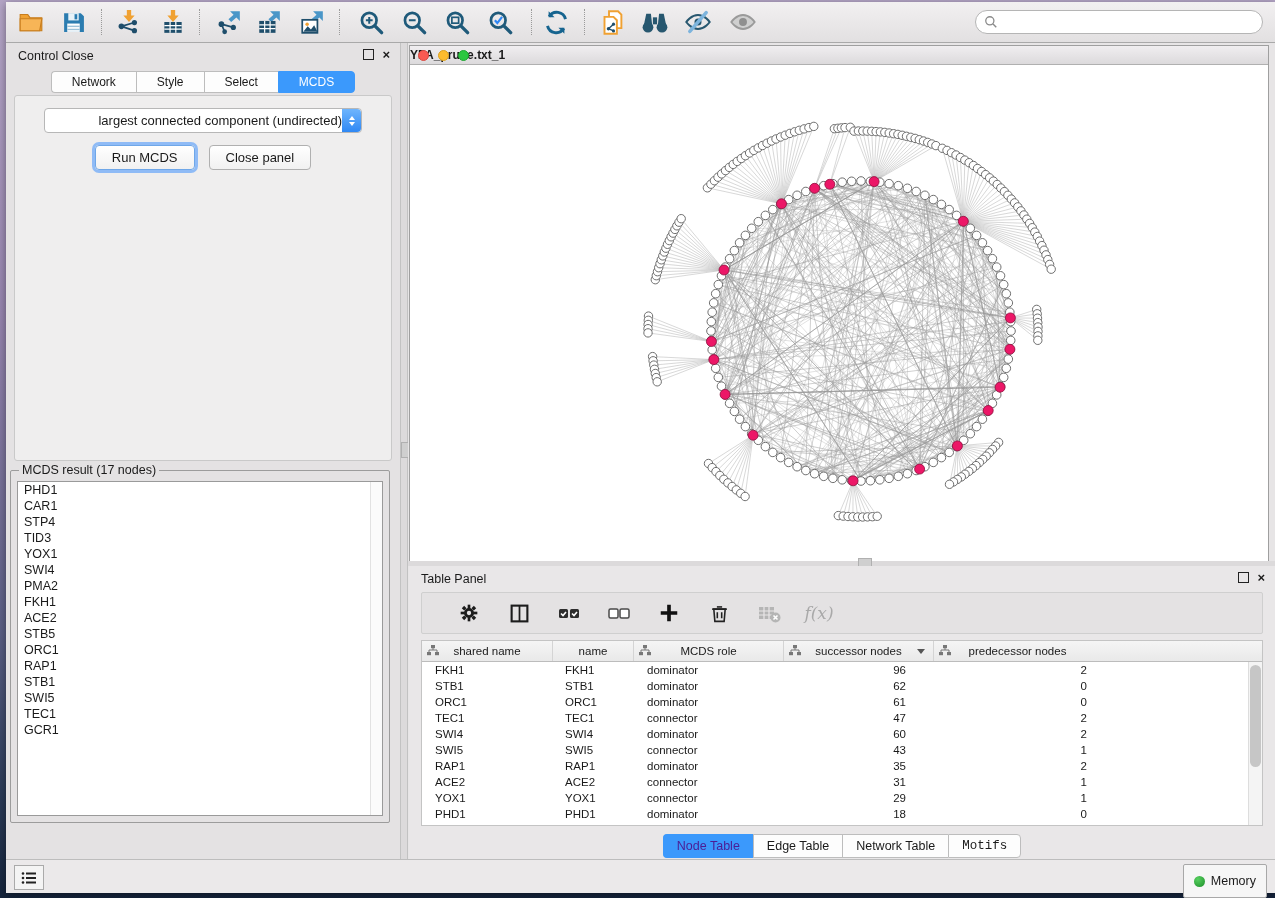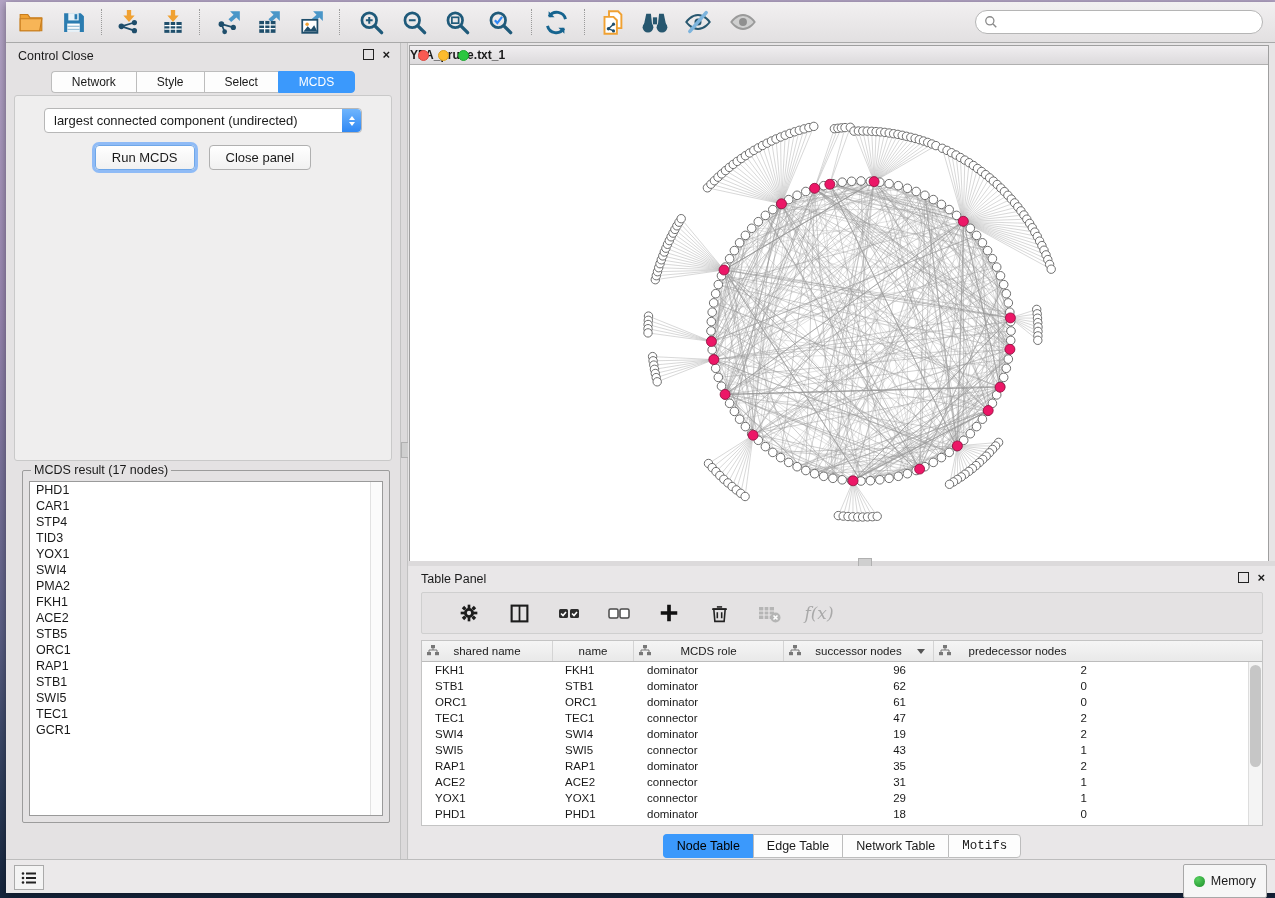--- a/index.html
+++ b/index.html
@@ -30,31 +30,31 @@
   .tabsrow{display:flex;justify-content:center;gap:0;position:relative;z-index:2;margin-top:2px;}
   .tab{height:20px;line-height:20px;padding:0 20px;font-size:12px;background:#fdfdfd;border:1px solid #bdbdbd;
        border-right:none;cursor:default;}
   .tab:first-child{border-radius:4px 0 0 4px;}
   .tab:last-child{border-right:1px solid #bdbdbd;border-radius:0 4px 4px 0;}
   .tab.sel{background:#3b99fc;color:#fff;border-color:#3b99fc;}
   .subpanel{position:absolute;left:8px;right:8px;top:52px;height:364px;background:#efeeee;
             border:1px solid #c9c9c9;border-radius:3px;}
   .optlabel{text-align:center;font-size:13px;margin-top:22px;}
   .select{margin:12px auto 0;width:316px;height:23px;background:#fff;border:1px solid #b7b7b7;border-radius:4px;
-          display:flex;align-items:center;font-size:13px;position:relative;}
+          display:flex;align-items:center;font-size:13px;position:relative;text-align:right;}
   .select .val{flex:1;padding-left:9px;white-space:nowrap;overflow:hidden;}
   .stepper{width:19px;height:23px;background:linear-gradient(180deg,#6fb5fd,#2f88f4);border-radius:0 4px 4px 0;
            display:flex;flex-direction:column;align-items:center;justify-content:center;gap:2px;}
   .chev{width:0;height:0;border-left:3.5px solid transparent;border-right:3.5px solid transparent;}
   .chev.up{border-bottom:4px solid #fff;} .chev.dn{border-top:4px solid #fff;}
   .btnrow{display:flex;justify-content:center;gap:14px;margin-top:12px;}
   .btn{height:23px;padding:0 16px;background:linear-gradient(180deg,#ffffff,#f1f1f1);border:1px solid #b0b0b0;
        border-radius:4px;font-size:13px;display:flex;align-items:center;cursor:default;}
   .btn.focus{box-shadow:0 0 0 3px rgba(90,160,250,.65);border-color:#6fa7e8;}
-  fieldset.resultbox{position:absolute;left:16px;right:10px;top:420px;height:358px;margin:0;padding:0;
+  fieldset.resultbox{position:absolute;left:4px;right:10px;top:420px;height:358px;margin:0;padding:0;
        border:1px solid #9c9c9c;border-radius:2px;background:transparent;}
   fieldset.resultbox legend{font-size:12.5px;margin-left:8px;padding:0 3px;}
   .listbox{position:absolute;left:6px;right:6px;top:4px;bottom:6px;background:#fff;border:1px solid #9a9a9a;overflow:hidden;}
   .listbox .sctrack{position:absolute;right:0;top:0;bottom:0;width:11px;background:#fbfbfb;border-left:1px solid #e2e2e2;}
   .li{font-size:12.5px;line-height:16px;padding-left:6px;}
   
   .netwin{position:absolute;left:1px;top:2px;right:6px;height:515px;background:#fff;border:1px solid #9f9f9f;}
   .nettitle{height:18px;background:linear-gradient(180deg,#f0eef0,#dcdadc);border-bottom:1px solid #b0b0b0;
             position:relative;display:flex;align-items:center;font-size:12px;font-weight:bold;}
   .lights{position:absolute;left:8px;top:4px;display:flex;gap:9px;}
@@ -80,21 +80,21 @@
   .trow{display:flex;height:16px;font-size:11.5px;align-items:center;}
   .tc{box-sizing:border-box;white-space:nowrap;overflow:hidden;}
   .c0{width:131px;padding-left:13px;} .c1{width:81px;padding-left:12px;} .c2{width:150px;padding-left:13px;}
   .c3{width:150px;text-align:right;padding-right:28px;} .c4{width:167px;text-align:right;padding-right:14px;}
   .tscroll{position:absolute;right:0;top:21px;bottom:0;width:13px;background:#f4f4f4;border-left:1px solid #ddd;}
   .tscroll .thumb{position:absolute;left:1px;right:1px;top:3px;height:102px;background:#c6c6c6;border-radius:6px;}
   .tptabs{position:absolute;left:0;right:0;top:268px;display:flex;justify-content:center;}
   .tptab{height:22px;line-height:22px;padding:0 13px;font-size:12.5px;background:#fdfdfd;border:1px solid #bdbdbd;border-right:none;}
   .tptab:first-child{border-radius:4px 0 0 4px;}
   .tptab:last-child{border-right:1px solid #bdbdbd;border-radius:0 4px 4px 0;font-family:Liberation Mono, monospace;}
-  .tptab.sel{background:#3b99fc;color:#000000;border-color:#3b99fc;}
+  .tptab.sel{background:#3b99fc;color:#4c1d95;border-color:#3b99fc;}
   
   .statusbar{position:absolute;left:0;bottom:0;width:1269px;height:33px;background:#ebe9ea;border-top:1px solid #bdbdbd;}
   .listbtn{position:absolute;left:8px;top:5px;width:28px;height:23px;background:#f4f4f4;border:1px solid #aaa;
            display:flex;align-items:center;justify-content:center;}
   .membtn{position:absolute;right:8px;top:4px;height:24px;background:#f6f6f6;border:1px solid #a8a8a8;border-radius:2px;
           display:flex;align-items:center;gap:6px;padding:4px 10px;font-size:12.5px;}
   .memdot{width:11px;height:11px;border-radius:50%;background:radial-gradient(circle at 35% 30%,#57d060,#1d8f2a);}
   svg{display:block;}
 </style>
 </head>
@@ -1315,21 +1315,21 @@
               <span class="tc c0">TEC1</span>
               <span class="tc c1">TEC1</span>
               <span class="tc c2">connector</span>
               <span class="tc c3">47</span>
               <span class="tc c4">2</span>
             </div>
             <div class="trow">
               <span class="tc c0">SWI4</span>
               <span class="tc c1">SWI4</span>
               <span class="tc c2">dominator</span>
-              <span class="tc c3">19</span>
+              <span class="tc c3">60</span>
               <span class="tc c4">2</span>
             </div>
             <div class="trow">
               <span class="tc c0">SWI5</span>
               <span class="tc c1">SWI5</span>
               <span class="tc c2">connector</span>
               <span class="tc c3">43</span>
               <span class="tc c4">1</span>
             </div>
             <div class="trow">

